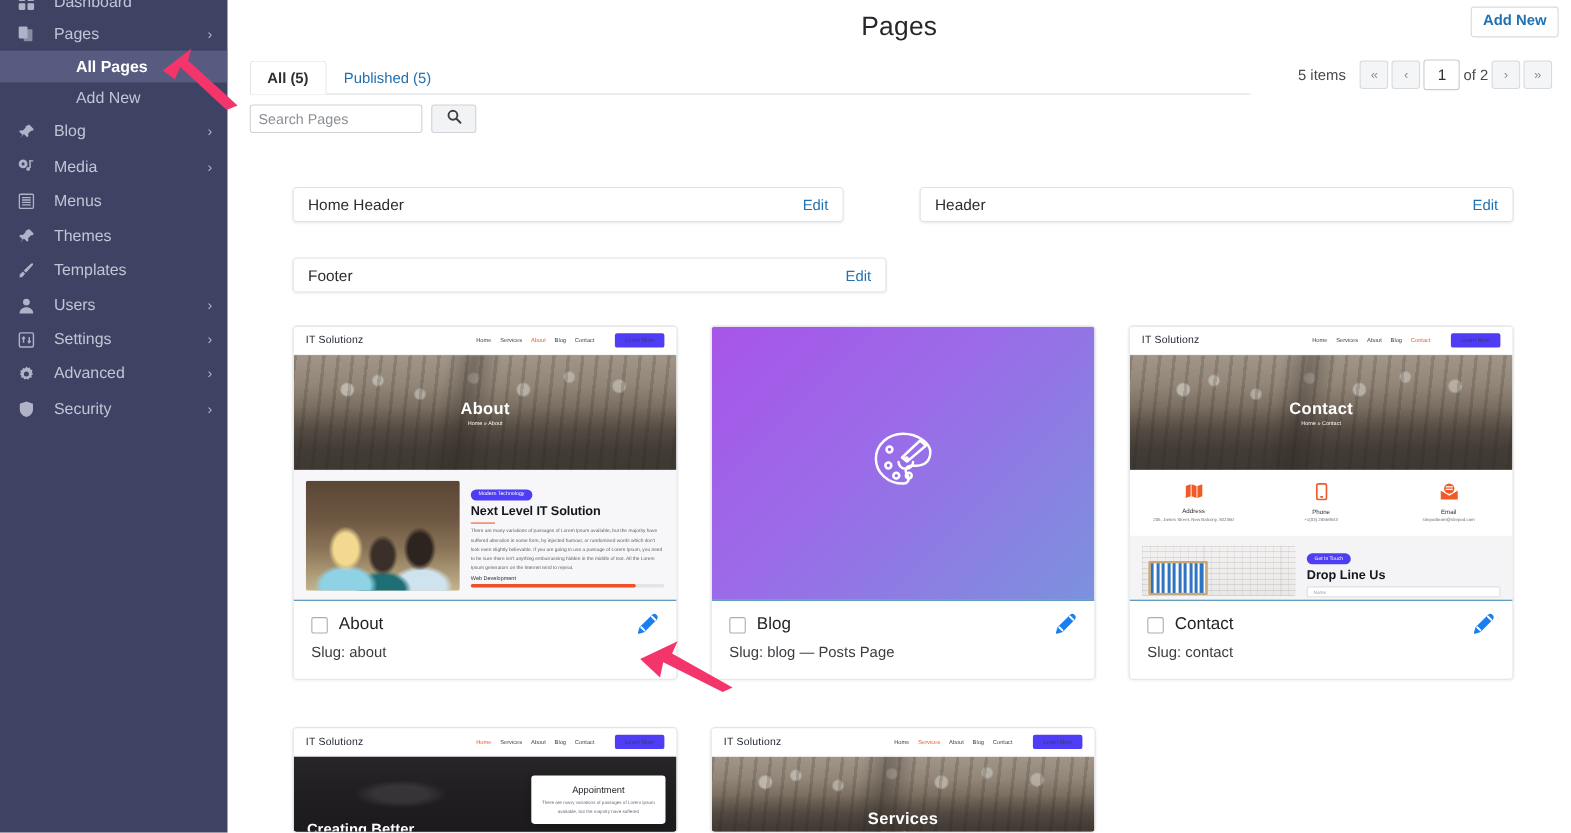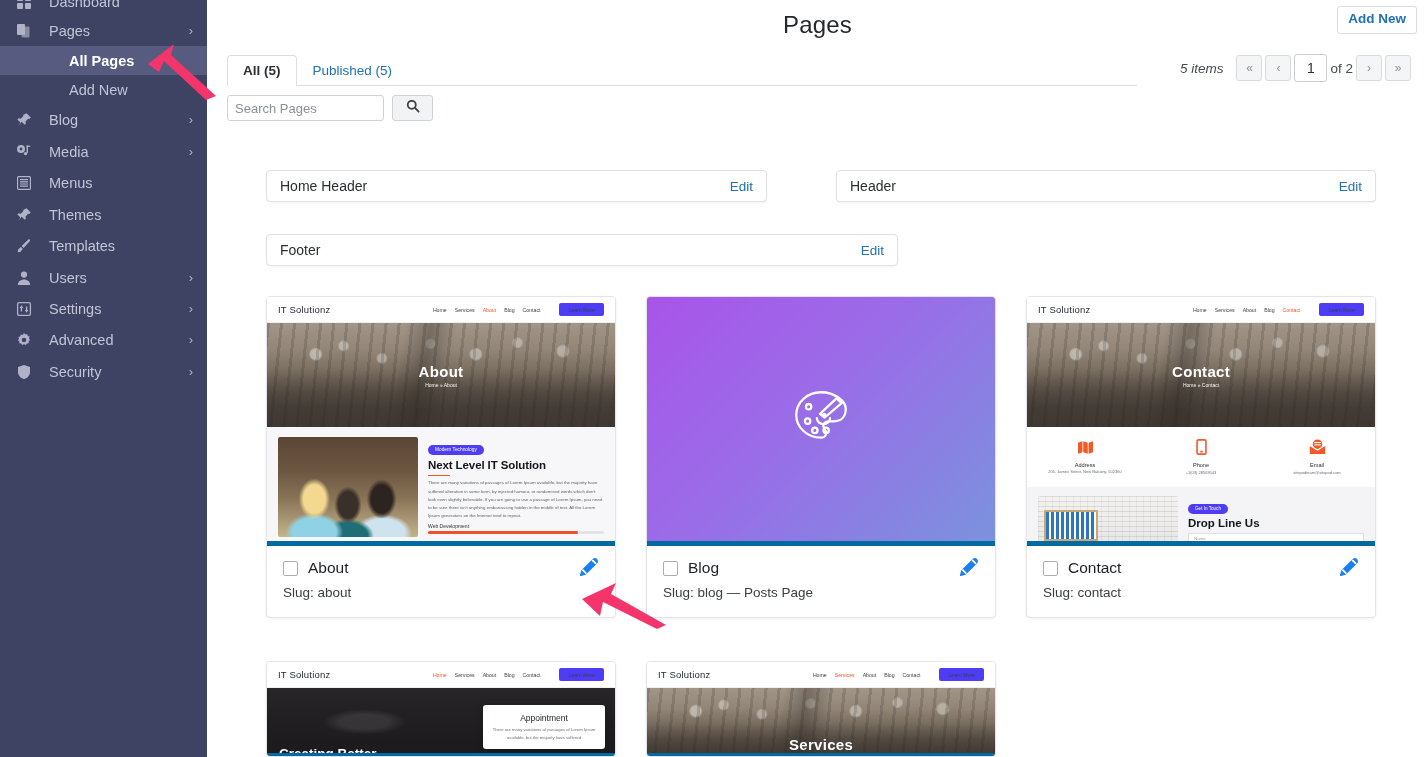--- a/index.html
+++ b/index.html
@@ -130,21 +130,21 @@
     display: flex; align-items: center; justify-content: center;
     cursor: pointer;
   }
 
   
   #pagination {
     position: absolute; right: 14px; top: 54px;
     display: flex; align-items: center;
     font-size: 13.5px; color: #46494e;
   }
-  #items-count { margin-right: 13px; font-style: italic; }
+  #items-count { margin-right: 13px; }
   .pg-btn {
     width: 26px; height: 26px;
     border: 1px solid #d8dade;
     border-radius: 3px;
     background: #f4f5f6;
     color: #8c9096;
     display: flex; align-items: center; justify-content: center;
     font-size: 12px;
     margin-right: 3px;
     cursor: pointer;
@@ -185,21 +185,21 @@
     border-radius: 4px;
     background: #fff;
     overflow: hidden;
     box-shadow: 0 1px 3px rgba(0,0,0,0.06);
   }
   .card-thumb {
     position: relative;
     width: 100%; height: 249px;
     overflow: hidden;
     background: #e5e5e5;
-    border-bottom: 5px solid #0369a1;
+    border-bottom: 1px solid #0369a1;
   }
   .card-foot { padding: 13px 16px 17px 16px; position: relative; }
   .card-foot .titleline { display: flex; align-items: center; }
   .chk {
     width: 15px; height: 15px;
     border: 1px solid #a9adb4; border-radius: 2px;
     background: #fff; margin-right: 10px; flex: none;
     cursor: pointer;
   }
   .card-title { font-size: 15.5px; color: #1f2125; }
@@ -510,21 +510,21 @@
     </div>
 
     <div class="hdr-row" style="left:59px;top:170px;width:501px;">
       <span class="nm">Home Header</span>
       <span class="ed">Edit</span>
     </div>
     <div class="hdr-row" style="left:629px;top:170px;width:540px;">
       <span class="nm">Header</span>
       <span class="ed">Edit</span>
     </div>
-    <div class="hdr-row" style="left:59px;top:234px;width:632px;">
+    <div class="hdr-row" style="left:59px;top:234px;width:540px;">
       <span class="nm">Footer</span>
       <span class="ed">Edit</span>
     </div>
 
     <div class="card" style="left:59px;top:296px;">
       <div class="card-thumb">
         <div class="mini">
           <div class="mini-nav">
             <div class="mini-logo">IT Solutionz</div>
             <div class="mini-links">

